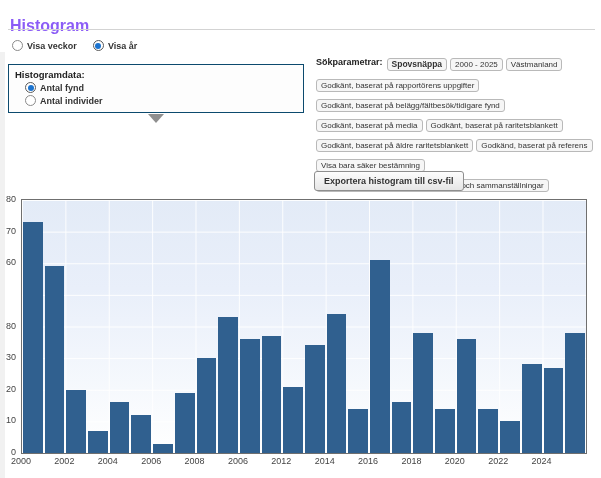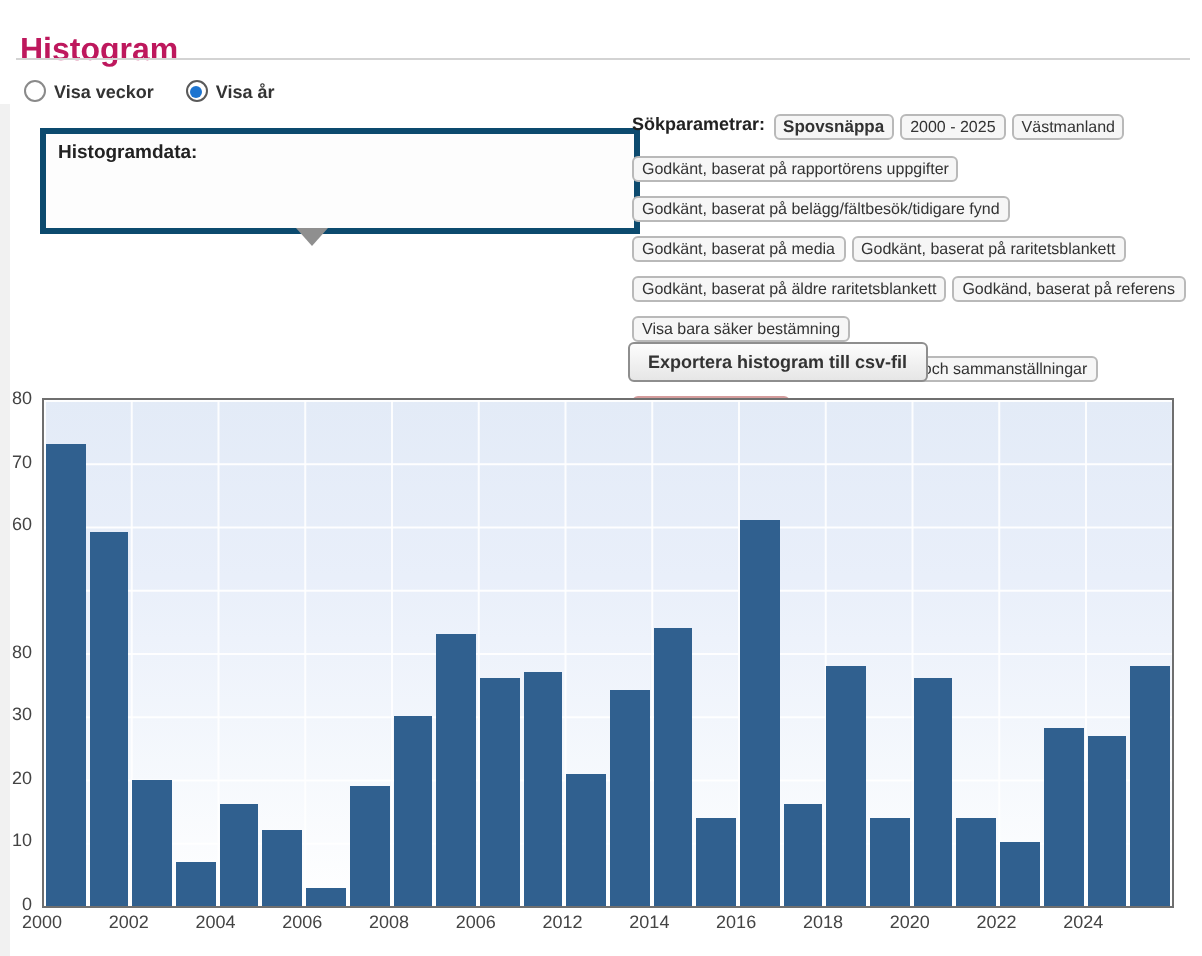--- a/index.html
+++ b/index.html
@@ -3,35 +3,35 @@
 <meta charset="utf-8">
 <style>
   html,body{margin:0;padding:0;}
   body{
     width:601px;height:478px;position:relative;overflow:hidden;
     background:#ffffff;
     font-family:"Liberation Sans","DejaVu Sans",sans-serif;
     color:#333;
   }
   .edge-strip{position:absolute;left:0;top:52px;width:5px;bottom:0;background:#f1f1f1;}
-  .page-title{position:absolute;left:10px;top:6px;font-size:16px;color:#be185d;}
+  .page-title{position:absolute;left:10px;top:6px;font-size:16px;color:#8b5cf6;}
   .title-rule{position:absolute;left:8px;right:6px;top:29px;height:1px;background:#d3d3d3;}
 
   
   .radio{display:inline-block;width:9px;height:9px;border:1px solid #8a8a8a;border-radius:50%;
          background:#fff;vertical-align:middle;margin-right:4px;position:relative;flex:0 0 auto;}
   .radio.selected{border-color:#5a5a5a;}
   .radio.selected::after{content:"";position:absolute;left:1.5px;top:1.5px;width:6px;height:6px;
          border-radius:50%;background:#1c74d0;}
   .radio-opt{display:flex;align-items:center;font-size:9px;font-weight:bold;color:#333;}
 
   .view-toggle{position:absolute;left:12px;top:40px;display:flex;gap:16px;}
 
-  .hist-box{position:absolute;left:20px;top:64px;width:294px;height:47px;
-            border:3px solid #0c4a6e;background:#fdfdfd;}
+  .hist-box{position:absolute;left:8px;top:64px;width:294px;height:47px;
+            border:1px solid #0c4a6e;background:#fdfdfd;}
   .hist-box-title{font-size:9.5px;font-weight:bold;margin:4px 0 2px 6px;color:#222;}
   .hist-box .radio-opt{margin:2px 0 2px 16px;}
   .dropdown-arrow{position:absolute;left:148px;top:114px;width:0;height:0;
             border-left:8px solid transparent;border-right:8px solid transparent;
             border-top:9px solid #8f8f8f;}
 
   
   .right-col{position:absolute;left:316px;top:53px;width:283px;}
   .param-row{display:flex;align-items:center;flex-wrap:wrap;margin-bottom:3px;}
   .param-label{font-size:9px;font-weight:bold;margin-right:4px;color:#222;}
@@ -75,20 +75,30 @@
       <span>Visa veckor</span>
     </div>
     <div class="radio-opt">
       <span class="radio selected"></span>
       <span>Visa år</span>
     </div>
   </div>
 
 <div class="hist-box">
   <div class="hist-box-title">Histogramdata:</div>
+  <div id="hist-opts">
+      <div class="radio-opt">
+        <span class="radio selected"></span>
+        <span>Antal fynd</span>
+      </div>
+      <div class="radio-opt">
+        <span class="radio"></span>
+        <span>Antal individer</span>
+      </div>
+    </div>
 </div>
 <div class="dropdown-arrow"></div>
 
 <div class="right-col">
   <div class="param-row">
     <span class="param-label">Sökparametrar:</span>
     <span id="primary-tags"><span class="tag tag-primary">Spovsnäppa</span><span class="tag">2000 - 2025</span><span class="tag">Västmanland</span></span>
   </div>
   <div id="filter-rows">
       <div class="tag-row"><span class="tag">Godkänt, baserat på rapportörens uppgifter</span></div>

